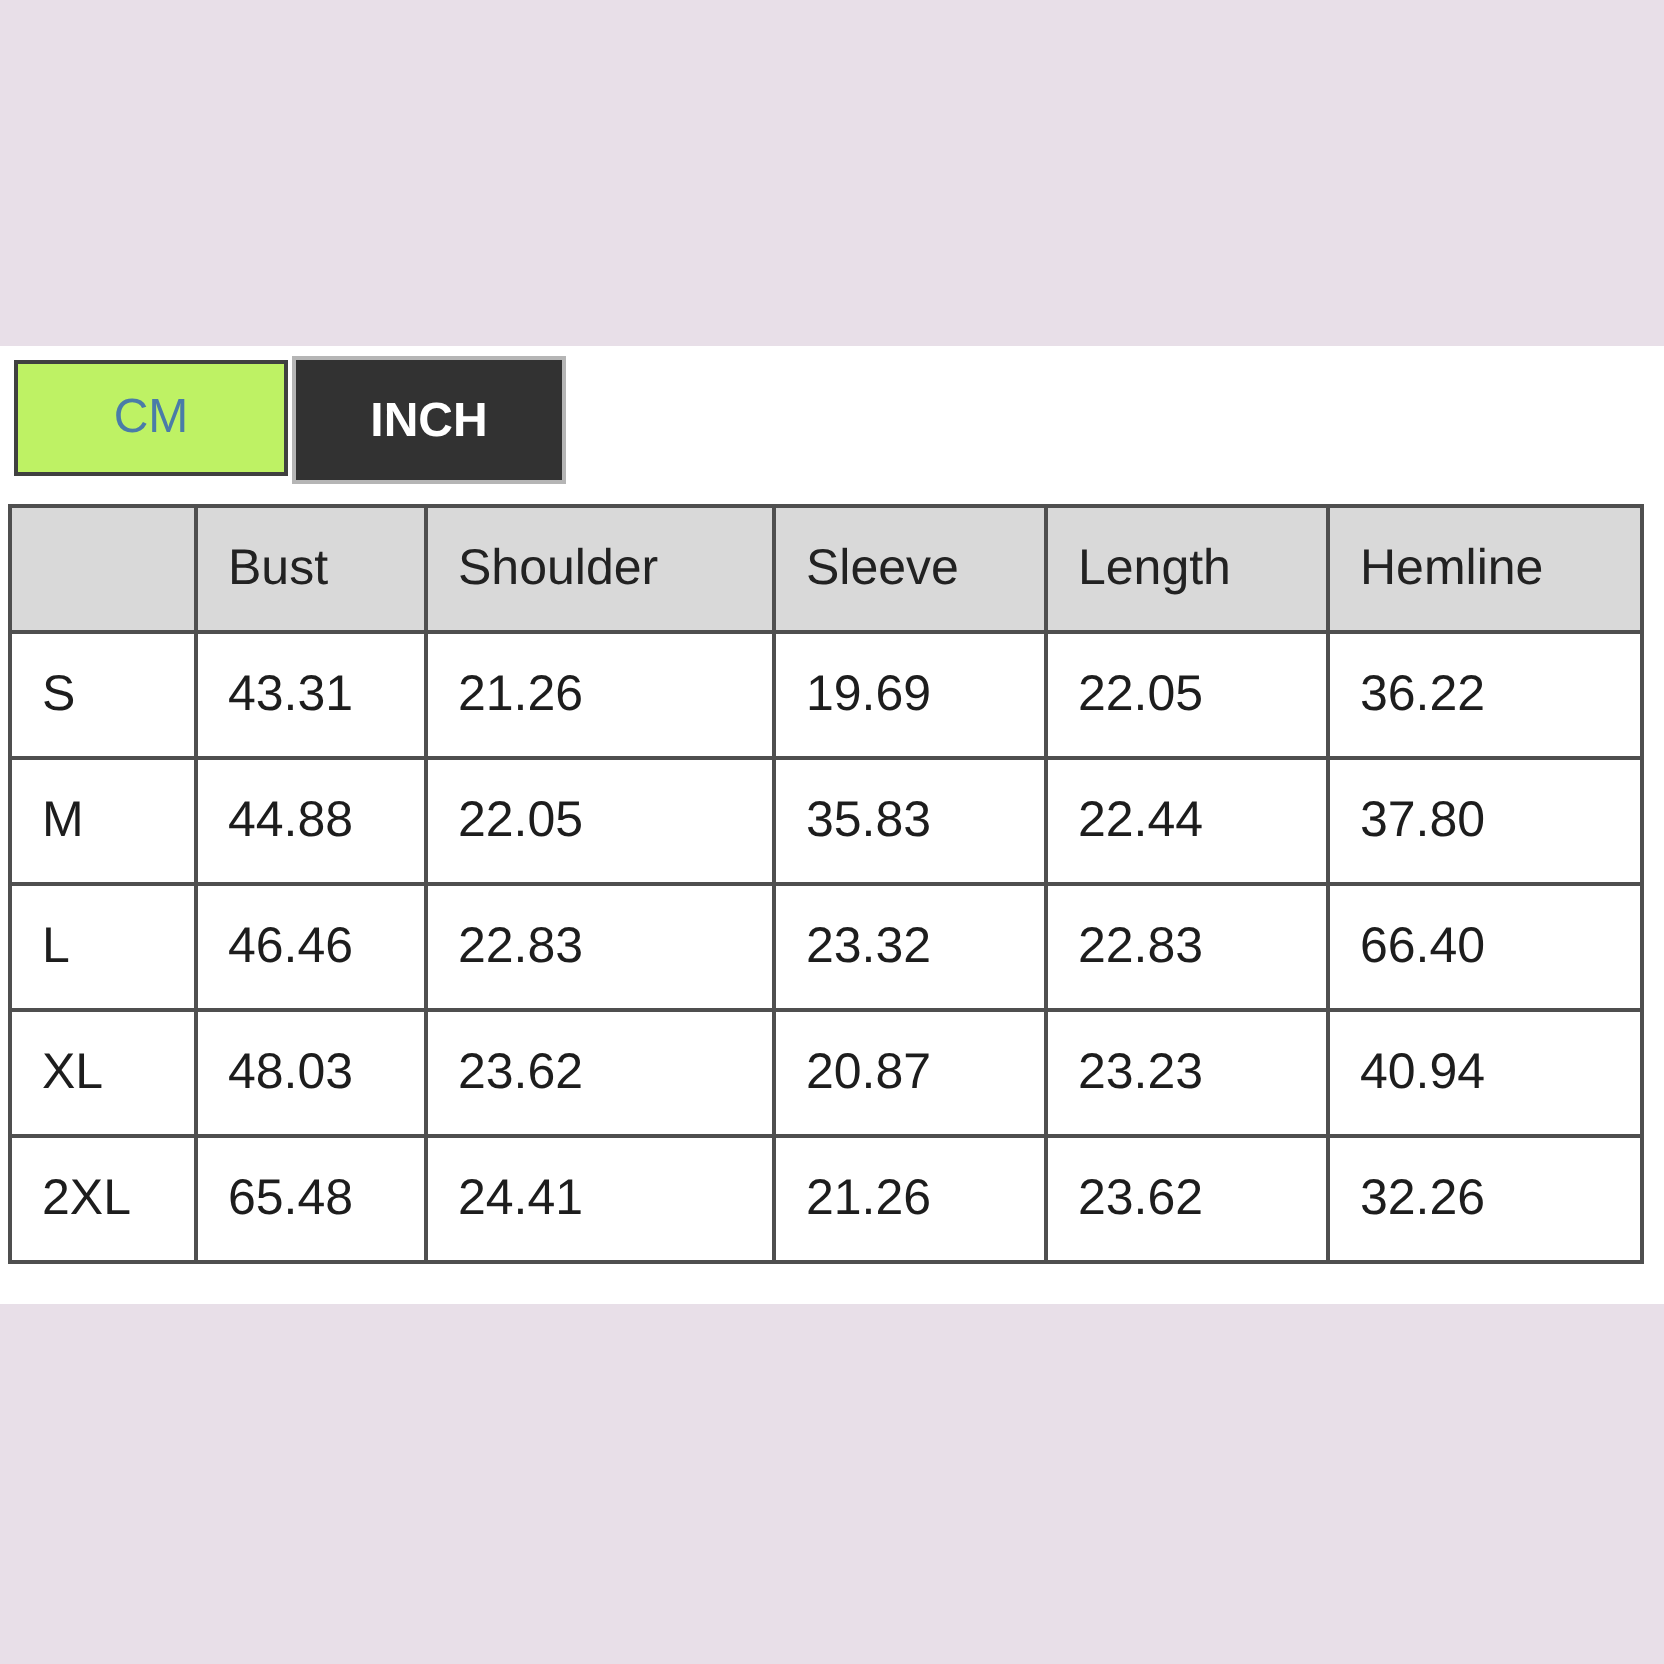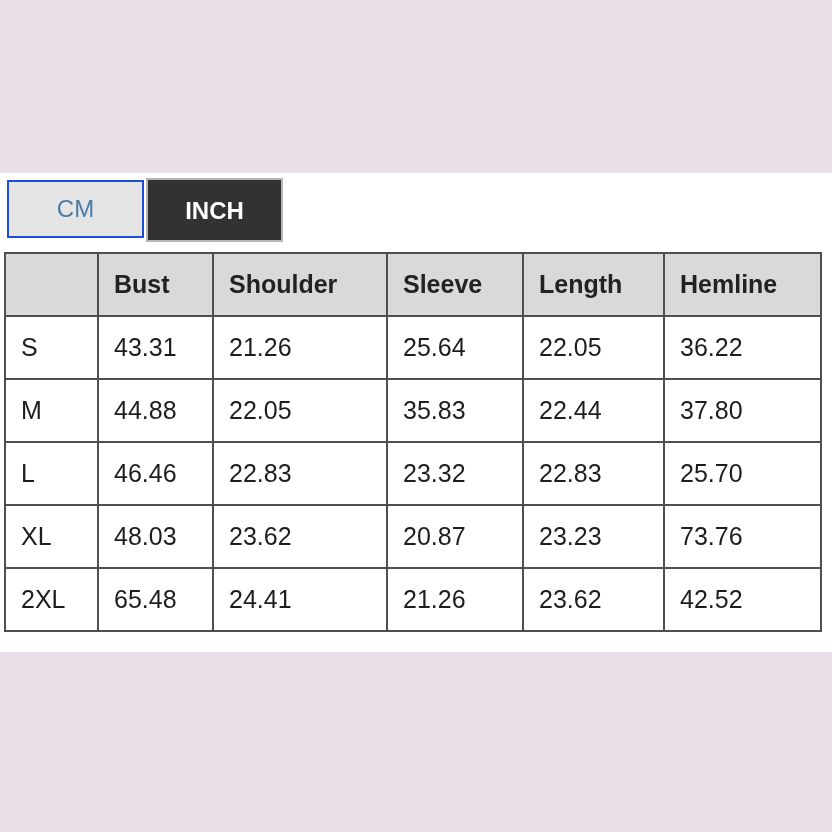--- a/index.html
+++ b/index.html
@@ -32,22 +32,22 @@
     height: 58px;
     font-family: "Liberation Sans", sans-serif;
     font-size: 24px;
     line-height: 54px;
     text-align: center;
     cursor: pointer;
     box-sizing: border-box;
     padding: 0;
   }
   .btn-cm {
-    background: #e5e5e5;
-    border: 2px solid #1d4ed8;
+    background: #bef264;
+    border: 2px solid #404040;
     color: #4a7ca8;
     font-weight: 400;
   }
   .btn-inch {
     background: #323232;
     border: 2px solid #b5b5b5;
     color: #ffffff;
     font-weight: 700;
     height: 64px;
     margin-left: 2px;
@@ -68,21 +68,21 @@
     font-size: 25px;
     color: #1d1d1d;
     text-align: left;
     padding: 0 0 0 15px;
     height: 61px;
     overflow: hidden;
     white-space: nowrap;
   }
   .size-table th {
     background: #d9d9d9;
-    font-weight: 700;
+    font-weight: 400;
     color: #222222;
   }
   .size-table td {
     background: #ffffff;
     font-weight: 400;
   }
   col.c-size    { width: 93px;  }
   col.c-bust    { width: 115px; }
   col.c-shoulder{ width: 174px; }
   col.c-sleeve  { width: 136px; }
@@ -116,52 +116,52 @@
         <th>Sleeve</th>
         <th>Length</th>
         <th>Hemline</th>
       </tr>
     </thead>
     <tbody>
       <tr>
         <td>S</td>
         <td>43.31</td>
         <td>21.26</td>
-        <td>25.64</td>
+        <td>19.69</td>
         <td>22.05</td>
         <td>36.22</td>
       </tr>
       <tr>
         <td>M</td>
         <td>44.88</td>
         <td>22.05</td>
         <td>35.83</td>
         <td>22.44</td>
         <td>37.80</td>
       </tr>
       <tr>
         <td>L</td>
         <td>46.46</td>
         <td>22.83</td>
         <td>23.32</td>
         <td>22.83</td>
-        <td>25.70</td>
+        <td>66.40</td>
       </tr>
       <tr>
         <td>XL</td>
         <td>48.03</td>
         <td>23.62</td>
         <td>20.87</td>
         <td>23.23</td>
-        <td>73.76</td>
+        <td>40.94</td>
       </tr>
       <tr>
         <td>2XL</td>
         <td>65.48</td>
         <td>24.41</td>
         <td>21.26</td>
         <td>23.62</td>
-        <td>42.52</td>
+        <td>32.26</td>
       </tr>
     </tbody>
   </table>
 
 </div>
 
 </body></html>

